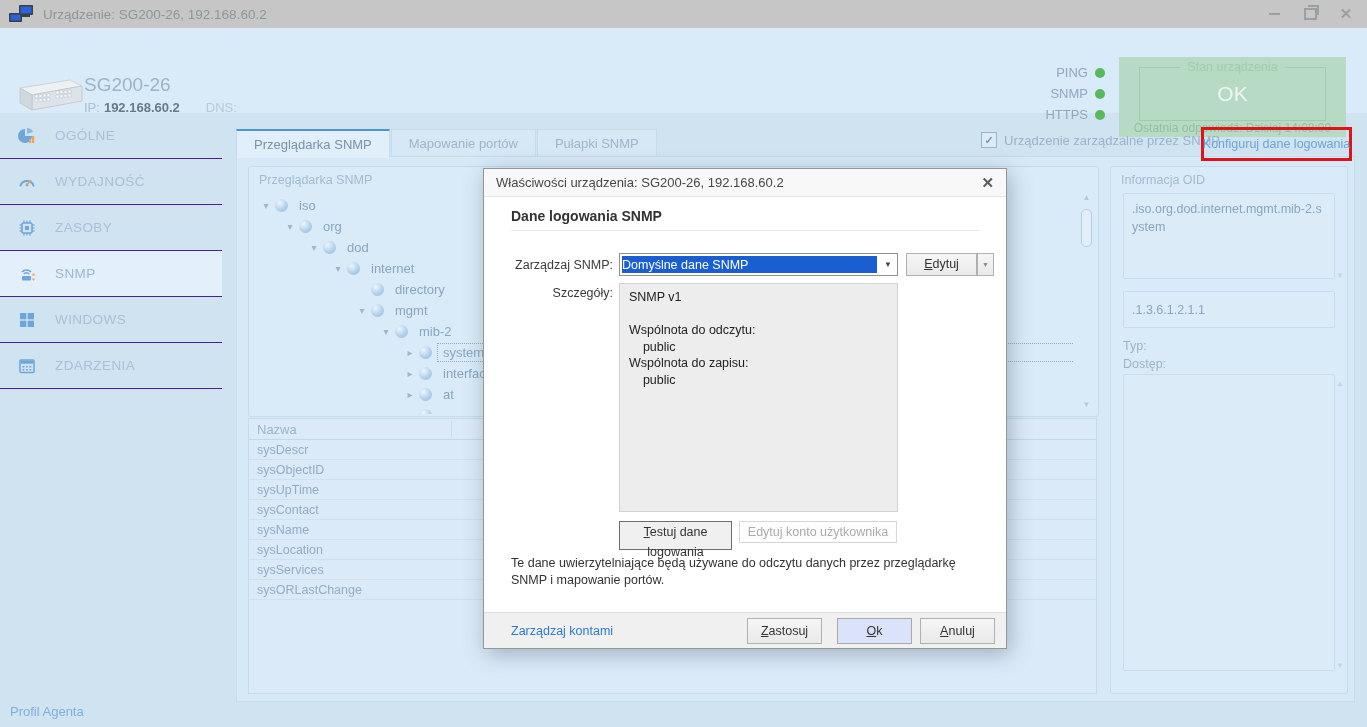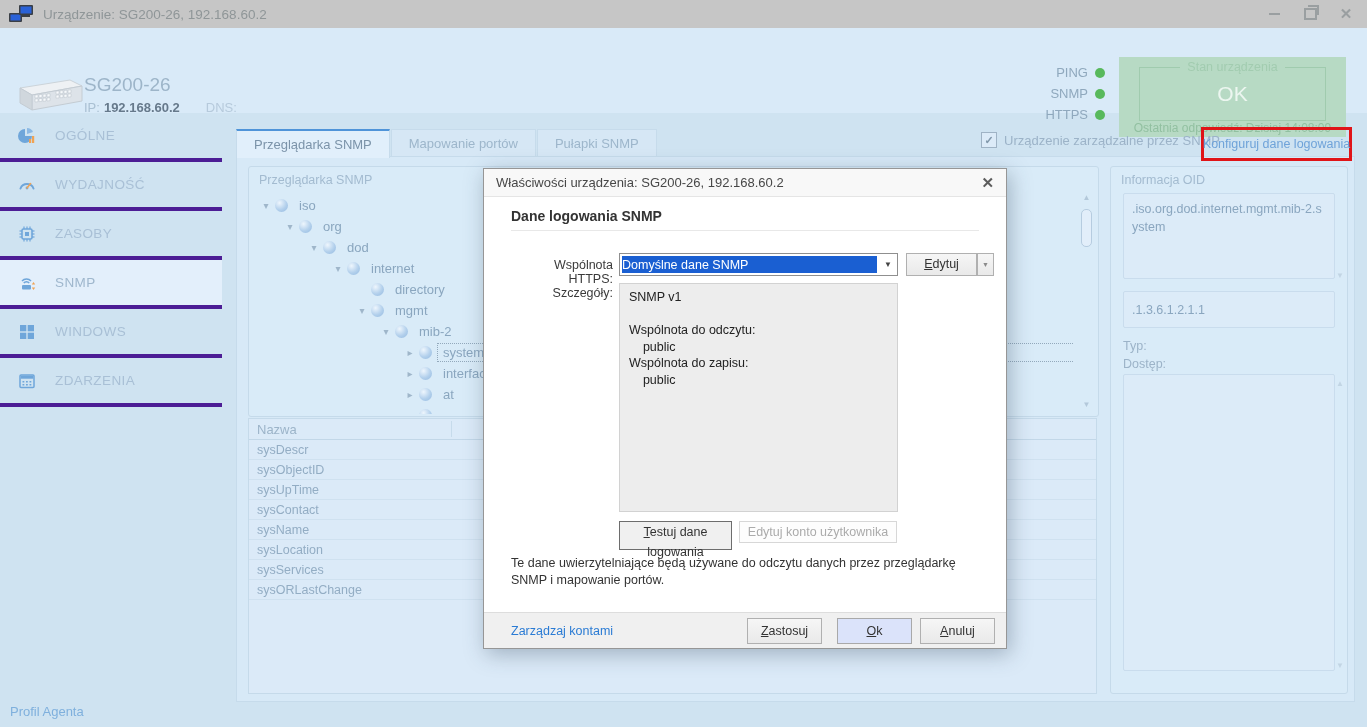--- a/index.html
+++ b/index.html
@@ -32,21 +32,21 @@
   .svc-dot{width:10px;height:10px;border-radius:50%;background:#58b95c;}
   .status-panel{position:absolute;left:1119px;top:29px;width:227px;height:80px;background:#b7dac4;}
   .status-frame{position:absolute;left:20px;top:10px;width:185px;height:52px;border:1px solid #a0cbae;}
   .status-legend{position:absolute;left:0;right:0;top:-8px;text-align:center;font-size:12.5px;color:#a2ccb0;}
   .status-legend span{background:#b7dac4;padding:0 7px;}
   .status-ok{position:absolute;left:0;right:0;top:14px;text-align:center;font-size:21px;color:#ecf6f0;}
   .status-last{position:absolute;left:0;right:0;top:64px;text-align:center;font-size:12px;color:#92c0a1;}
 
   
   .sidebar{position:absolute;left:0;top:113px;width:222px;height:589px;}
-  .side-item{height:45px;display:flex;align-items:center;border-bottom:4px solid #4c1d95;cursor:default;}
+  .side-item{height:45px;display:flex;align-items:center;border-bottom:1px solid #4c1d95;cursor:default;}
   .side-item .s-ic{width:20px;height:20px;margin-left:17px;flex:0 0 auto;}
   .side-item .s-lb{margin-left:18px;font-size:13.5px;color:#a9c0d6;letter-spacing:.4px;}
   .side-item.sel{background:#e3effb;}
   .side-item.sel .s-lb{color:#9fb7cd;}
   .profil-link{position:absolute;left:10px;top:704px;font-size:13px;color:#7fb0dd;cursor:pointer;}
 
   
   .tabbar{position:absolute;left:236px;top:129px;height:28px;display:flex;z-index:2;}
   .tab{height:26px;padding:0 17px;display:flex;align-items:center;font-size:13px;color:#9db6cb;
        background:#d6e7f5;border:1px solid #c6dbeb;border-bottom:none;margin-right:1px;cursor:pointer;}
@@ -403,21 +403,21 @@
 </div>
 
 <div class="dialog">
   <div class="dlg-title">
     <span class="t">Właściwości urządzenia: SG200-26, 192.168.60.2</span>
     <span class="dlg-close">✕</span>
   </div>
   <div class="dlg-head">Dane logowania SNMP</div>
   <div class="dlg-sep"></div>
 
-  <div class="f-lbl" style="top:89px;">Wspólnota HTTPS:</div>
+  <div class="f-lbl" style="top:89px;">Zarządzaj SNMP:</div>
   <div class="combo">
     <div class="combo-sel">Domyślne dane SNMP</div>
     <div class="combo-arr">▼</div>
   </div>
   <div class="btn accel btn-edit">Edytuj</div>
   <div class="btn btn-edit-dd">▼</div>
 
   <div class="f-lbl" style="top:117px;">Szczegóły:</div>
   <div class="details">SNMP v1
 

